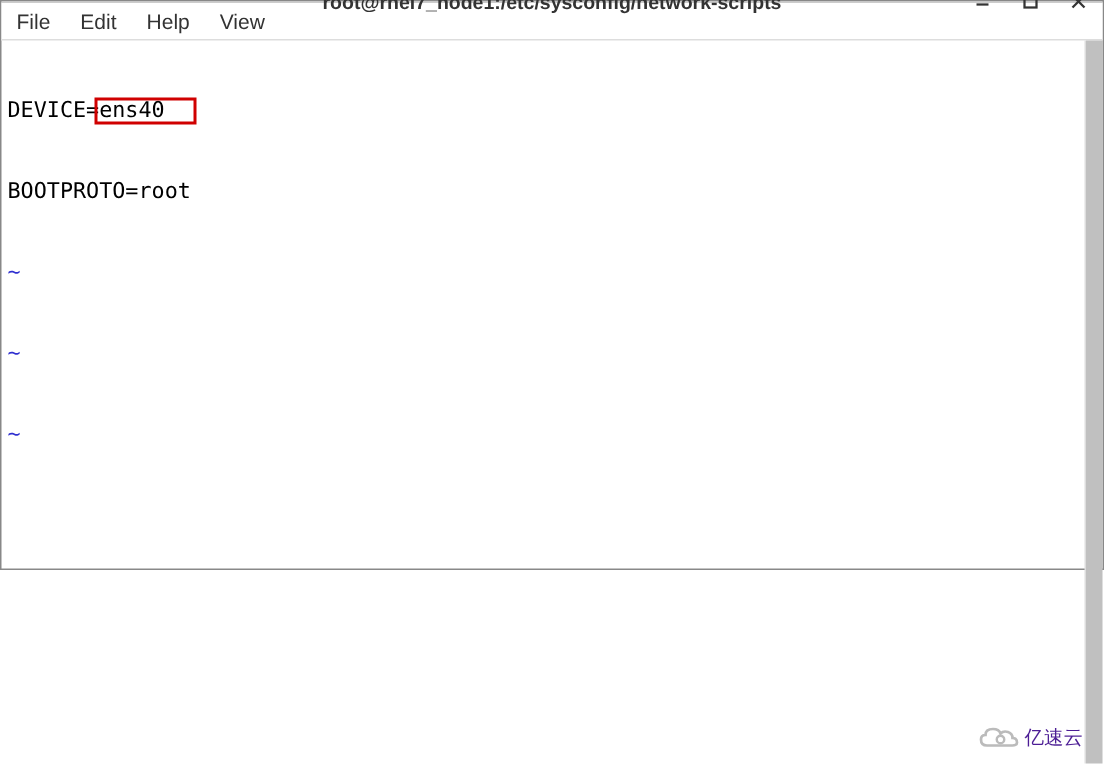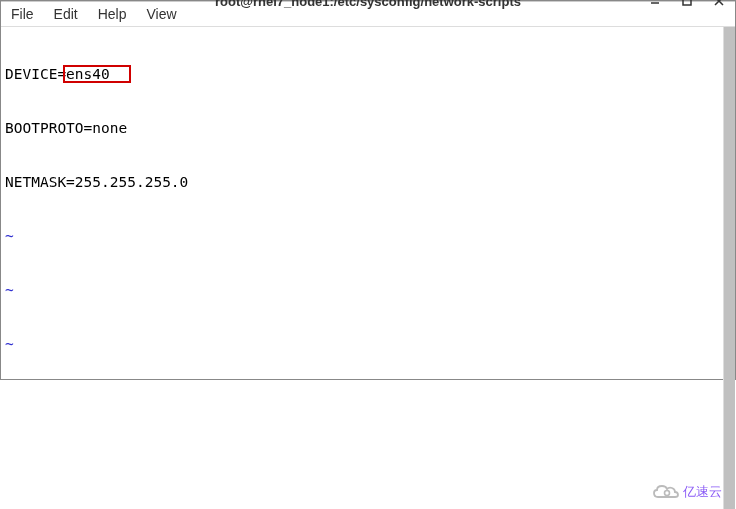--- a/index.html
+++ b/index.html
@@ -110,21 +110,21 @@
     }
     .bottom-border {
       height: 4px;
       background: #2a2a2a;
     }
     .watermark {
       position: absolute;
       right: 14px;
       bottom: 7px;
       font-size: 13px;
-      color: #8b5cf6;
+      color: #4c1d95;
       display: flex;
       align-items: center;
       gap: 0;
       font-family: sans-serif;
     }
     .watermark svg {
       margin-right: 2px;
     }
   </style>
 </head>
@@ -156,22 +156,21 @@
   <div class="menubar">
     <div class="menu-item">File</div>
     <div class="menu-item">Edit</div>
     <div class="menu-item">Help</div>
     <div class="menu-item">View</div>
   </div>
 
   <div class="terminal-area">
     <div class="terminal-content">
       <div class="line"><span>DEVICE=</span><span style="position:relative;"><span class="highlight-box" style="left:-3px;width:68px;"></span><span>ens40  </span></span></div>
-      <div class="line">BOOTPROTO=none</div>
-      <div class="line">NETMASK=255.255.255.0</div>
+      <div class="line">BOOTPROTO=root</div>
       <div class="line tilde">~</div>
       <div class="line tilde">~</div>
       <div class="line tilde">~</div>
       
       
       
       
       
       
       

